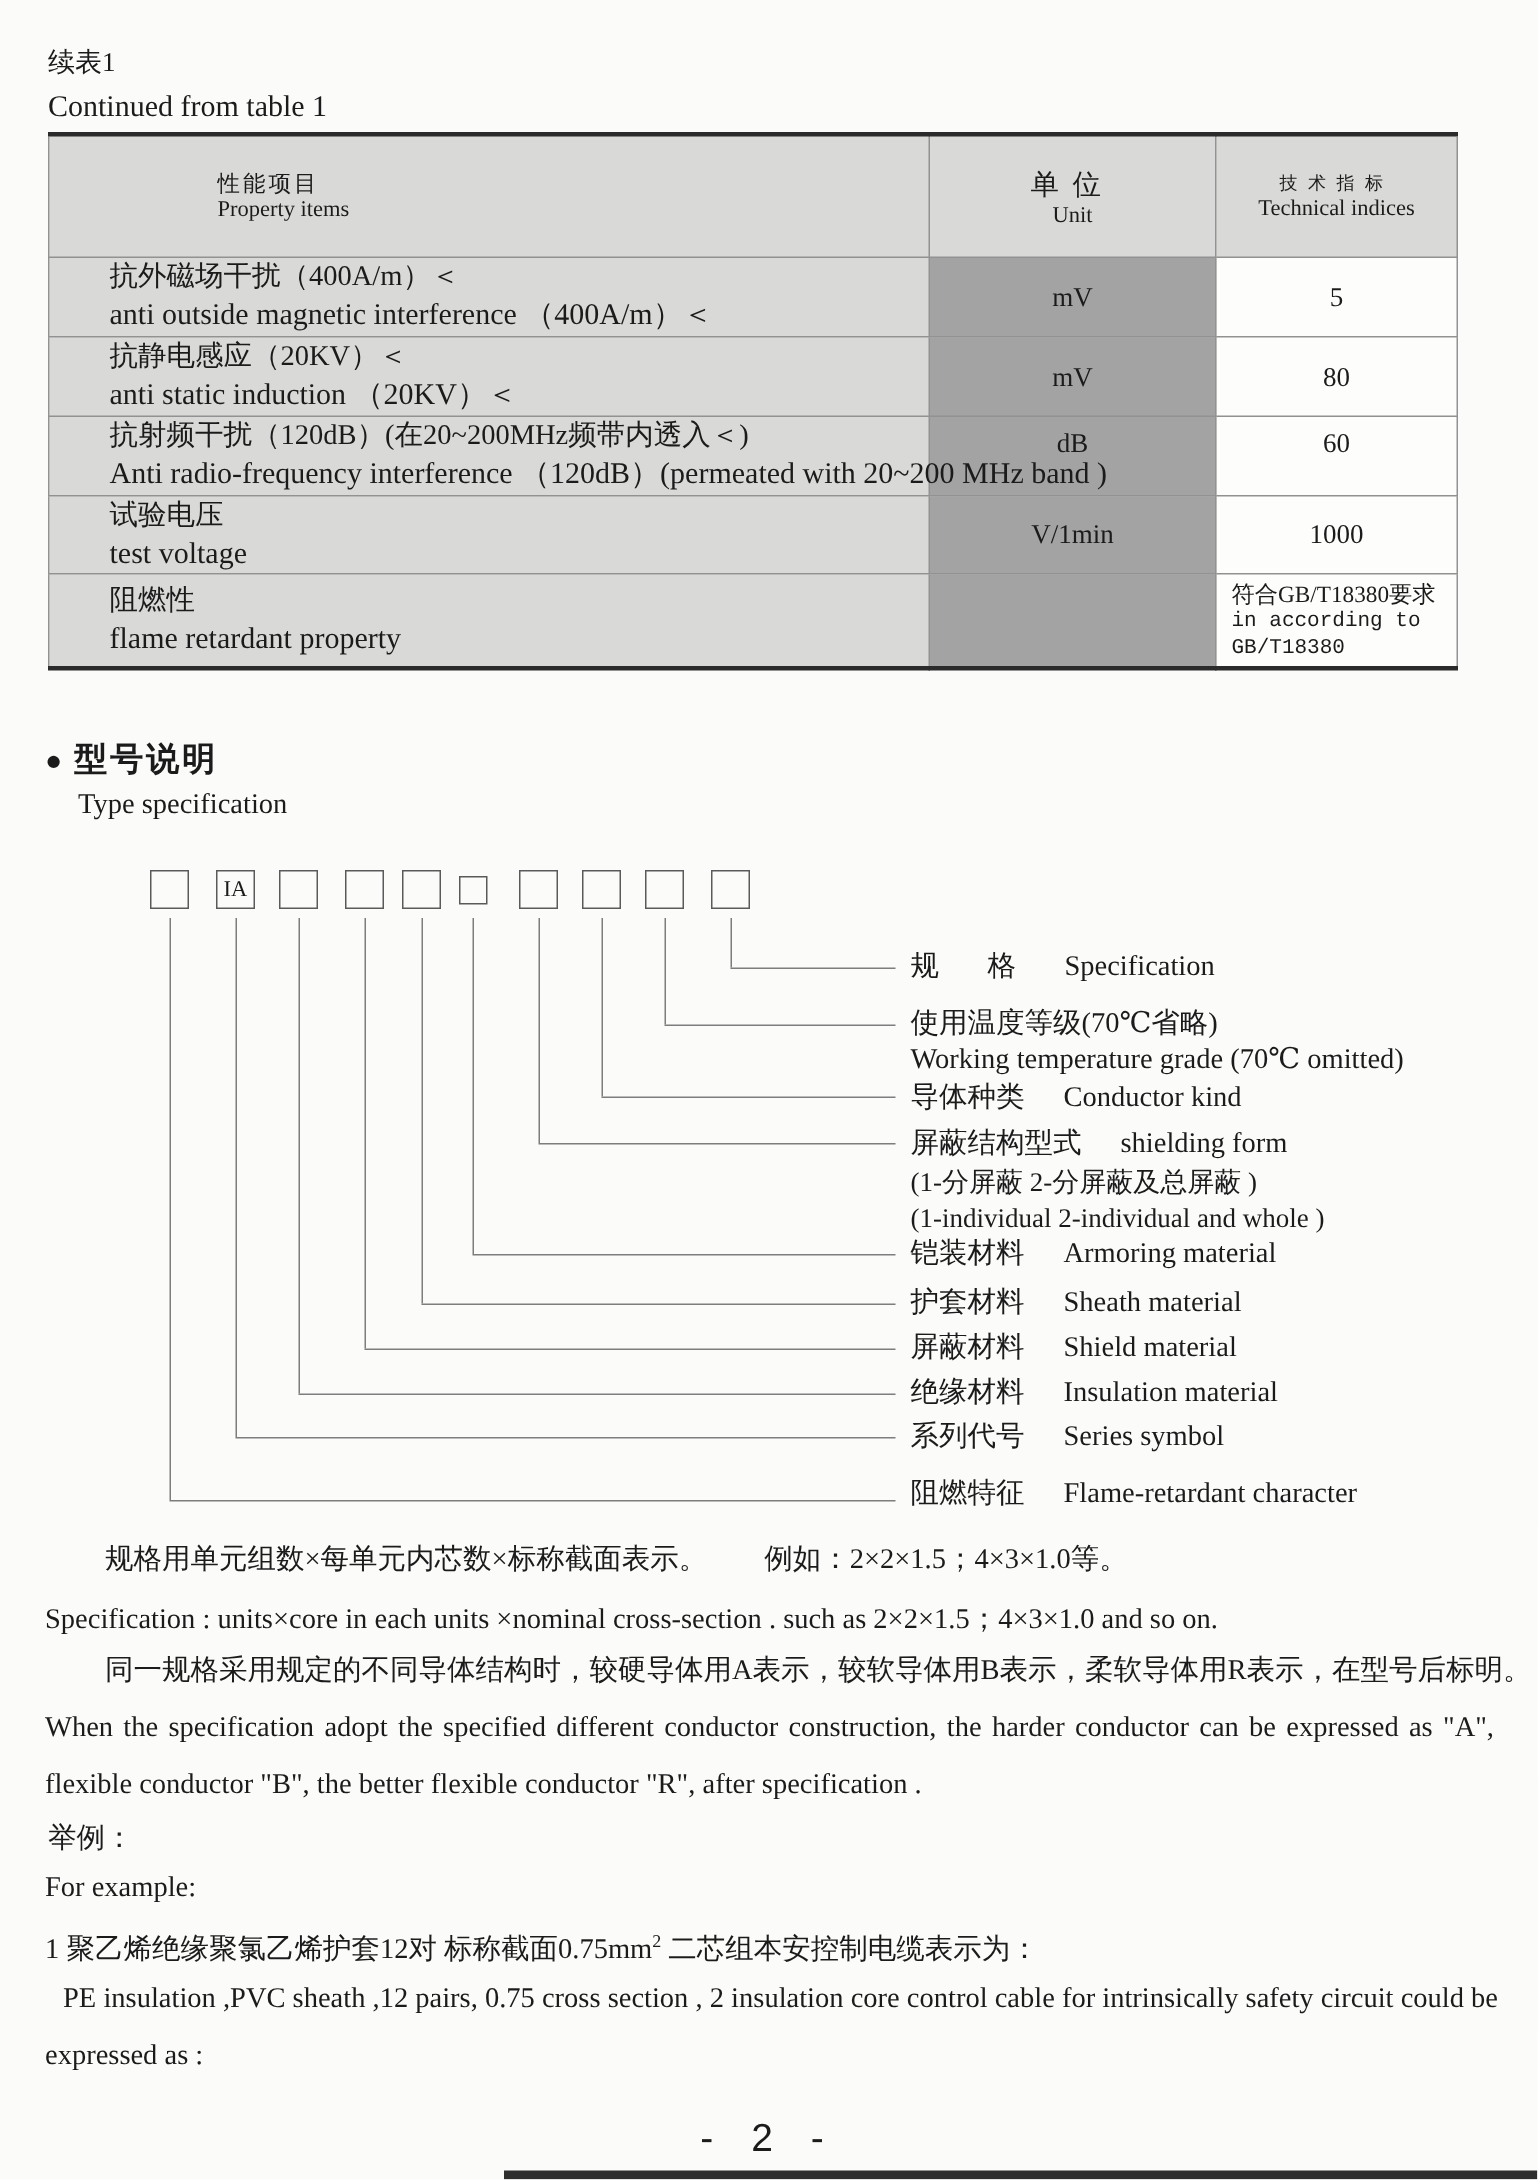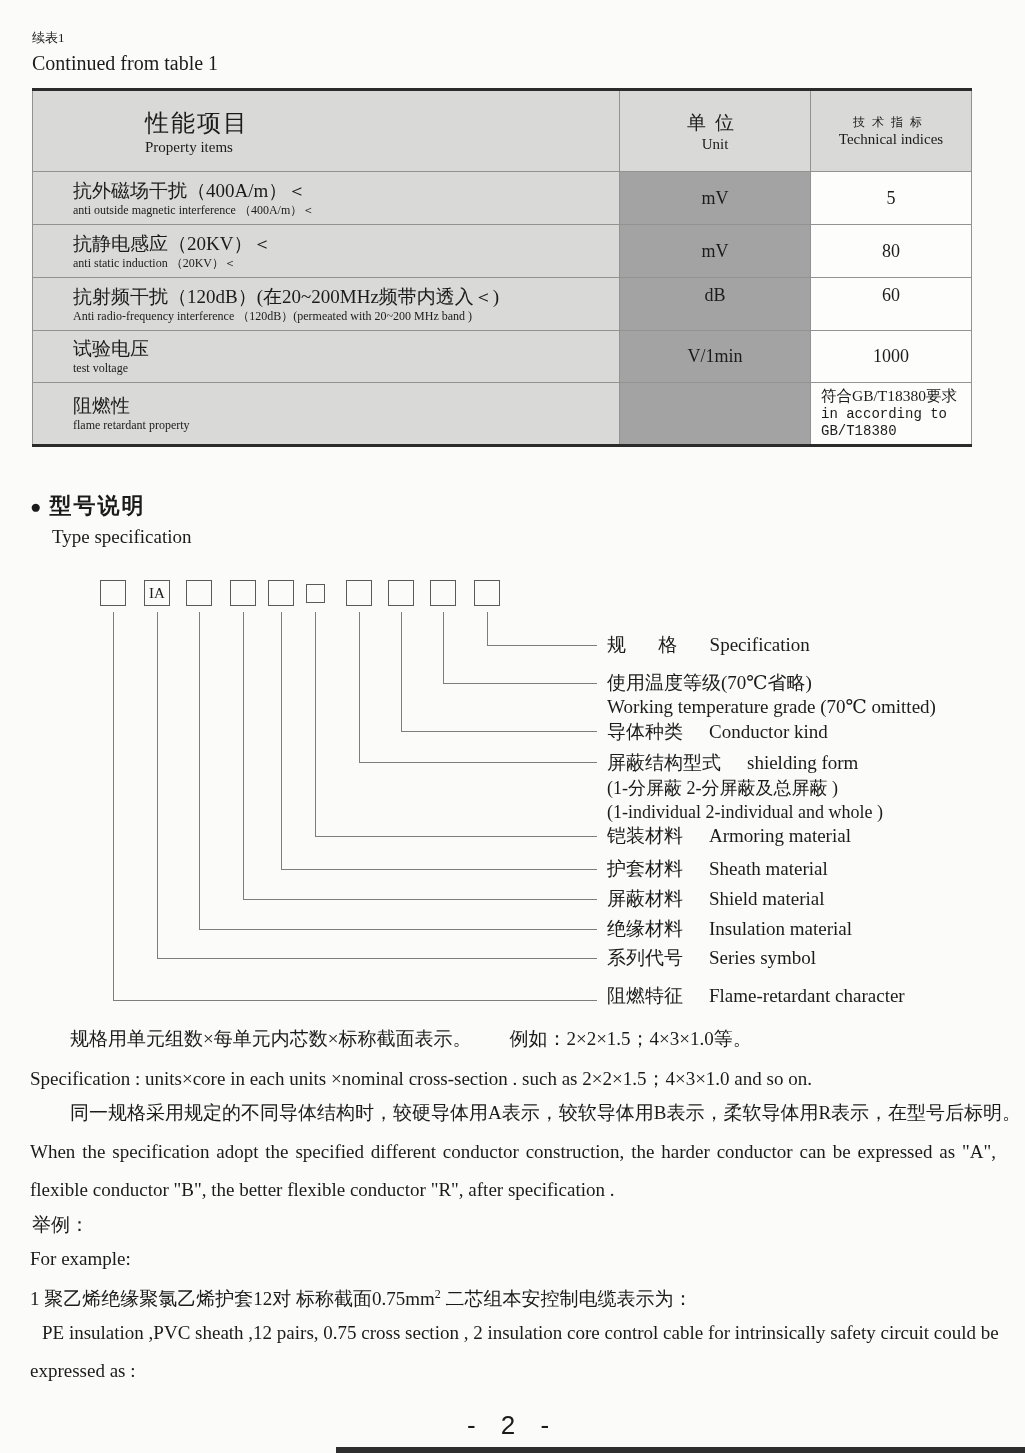--- a/index.html
+++ b/index.html
@@ -4,43 +4,43 @@
 <style>
   html,body{margin:0;padding:0;background:#ffffff;}
   .page{
     position:relative;width:1025px;height:1453px;margin:0 auto;
     background:#fbfbfa;color:#1b1b1b;
     font-family:"Liberation Serif","DejaVu Serif",serif;
     overflow:hidden;
   }
   
   .top-note{position:absolute;left:32px;top:28px;line-height:1.55;}
-  .top-note .zh{font-size:13px;}
+  .top-note .zh{font-size:18px;}
   .top-note .en{font-size:20px;}
 
   
   .spec-table{
     position:absolute;left:32px;top:88px;width:936px;
     border-collapse:collapse;table-layout:fixed;
     border:1px solid #8f8f8f;border-top:3px solid #2b2b2b;border-bottom:3px solid #2b2b2b;
   }
   .spec-table td{border:1px solid #929292;vertical-align:middle;padding:0;}
   .c1{width:586px;background:#d9d9d7;}
   .c2{width:190px;text-align:center;background:#a3a3a3;}
   .c3{width:160px;text-align:center;background:#fdfdfc;}
   .hdr td{background:#d9d9d7;height:80px;text-align:center;}
   .hdr .h1block{margin-left:112px;width:max-content;text-align:left;}
-  .hdr .zh{font-size:24px;letter-spacing:2px;}
+  .hdr .zh{font-size:15px;letter-spacing:2px;}
   .hdr .zh2{font-size:19px;letter-spacing:9px;}
   .hdr .zh3{font-size:12px;letter-spacing:7px;}
   .hdr .en{font-size:15px;letter-spacing:0;}
   .r1{height:53px;} .r2{height:53px;margin-left:15px;} .r3{height:53px;padding-left:18px;} .r4{height:52px;} .r5{height:63px;}
   .propcell{padding-left:40px !important;line-height:1.32;}
   .propcell .zh{font-size:19px;white-space:nowrap;}
-  .propcell .en{font-size:12px;white-space:nowrap;}
+  .propcell .en{font-size:20px;white-space:nowrap;}
   .vtop{vertical-align:top !important;padding-top:7px !important;}
   .unit,.val{font-size:18px;}
   .flamecell{
     text-align:left !important;padding-left:10px !important;line-height:1.25;
     font-size:15.5px;
   }
   .flamecell .mono{font-family:Liberation Mono, monospace;font-size:14px;letter-spacing:0;}
 
   
   .sec-head{position:absolute;left:30px;top:491px;font-family:"Liberation Sans","DejaVu Sans",sans-serif;font-weight:bold;font-size:22px;letter-spacing:2px;}

